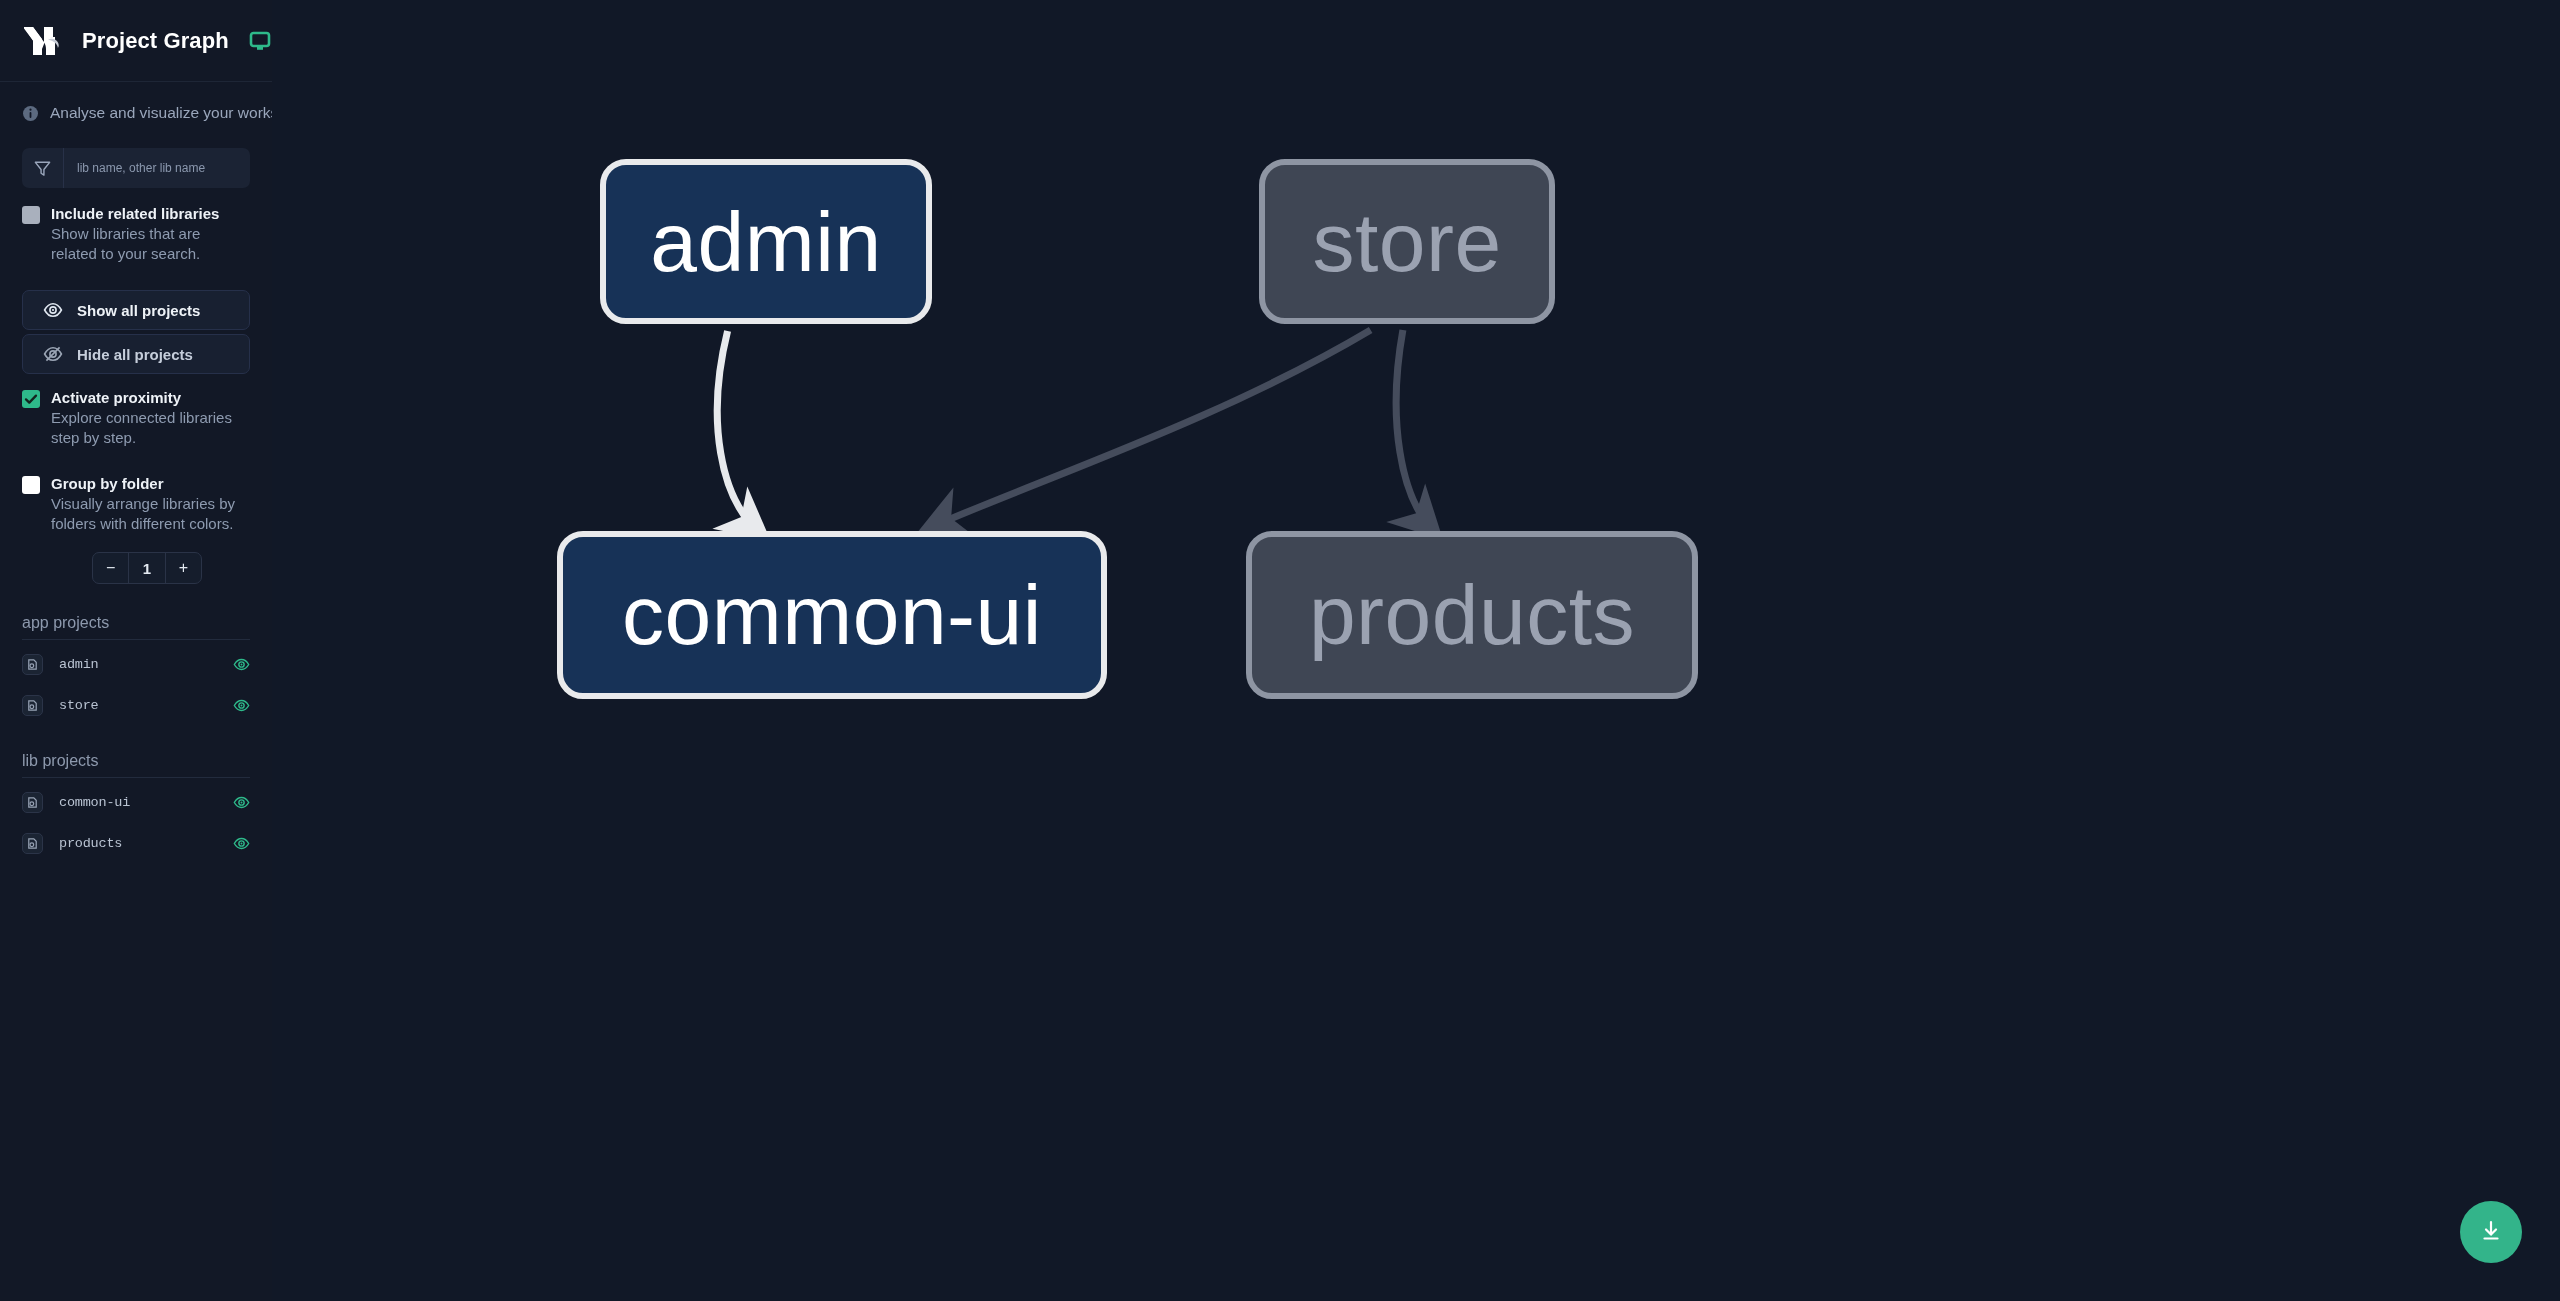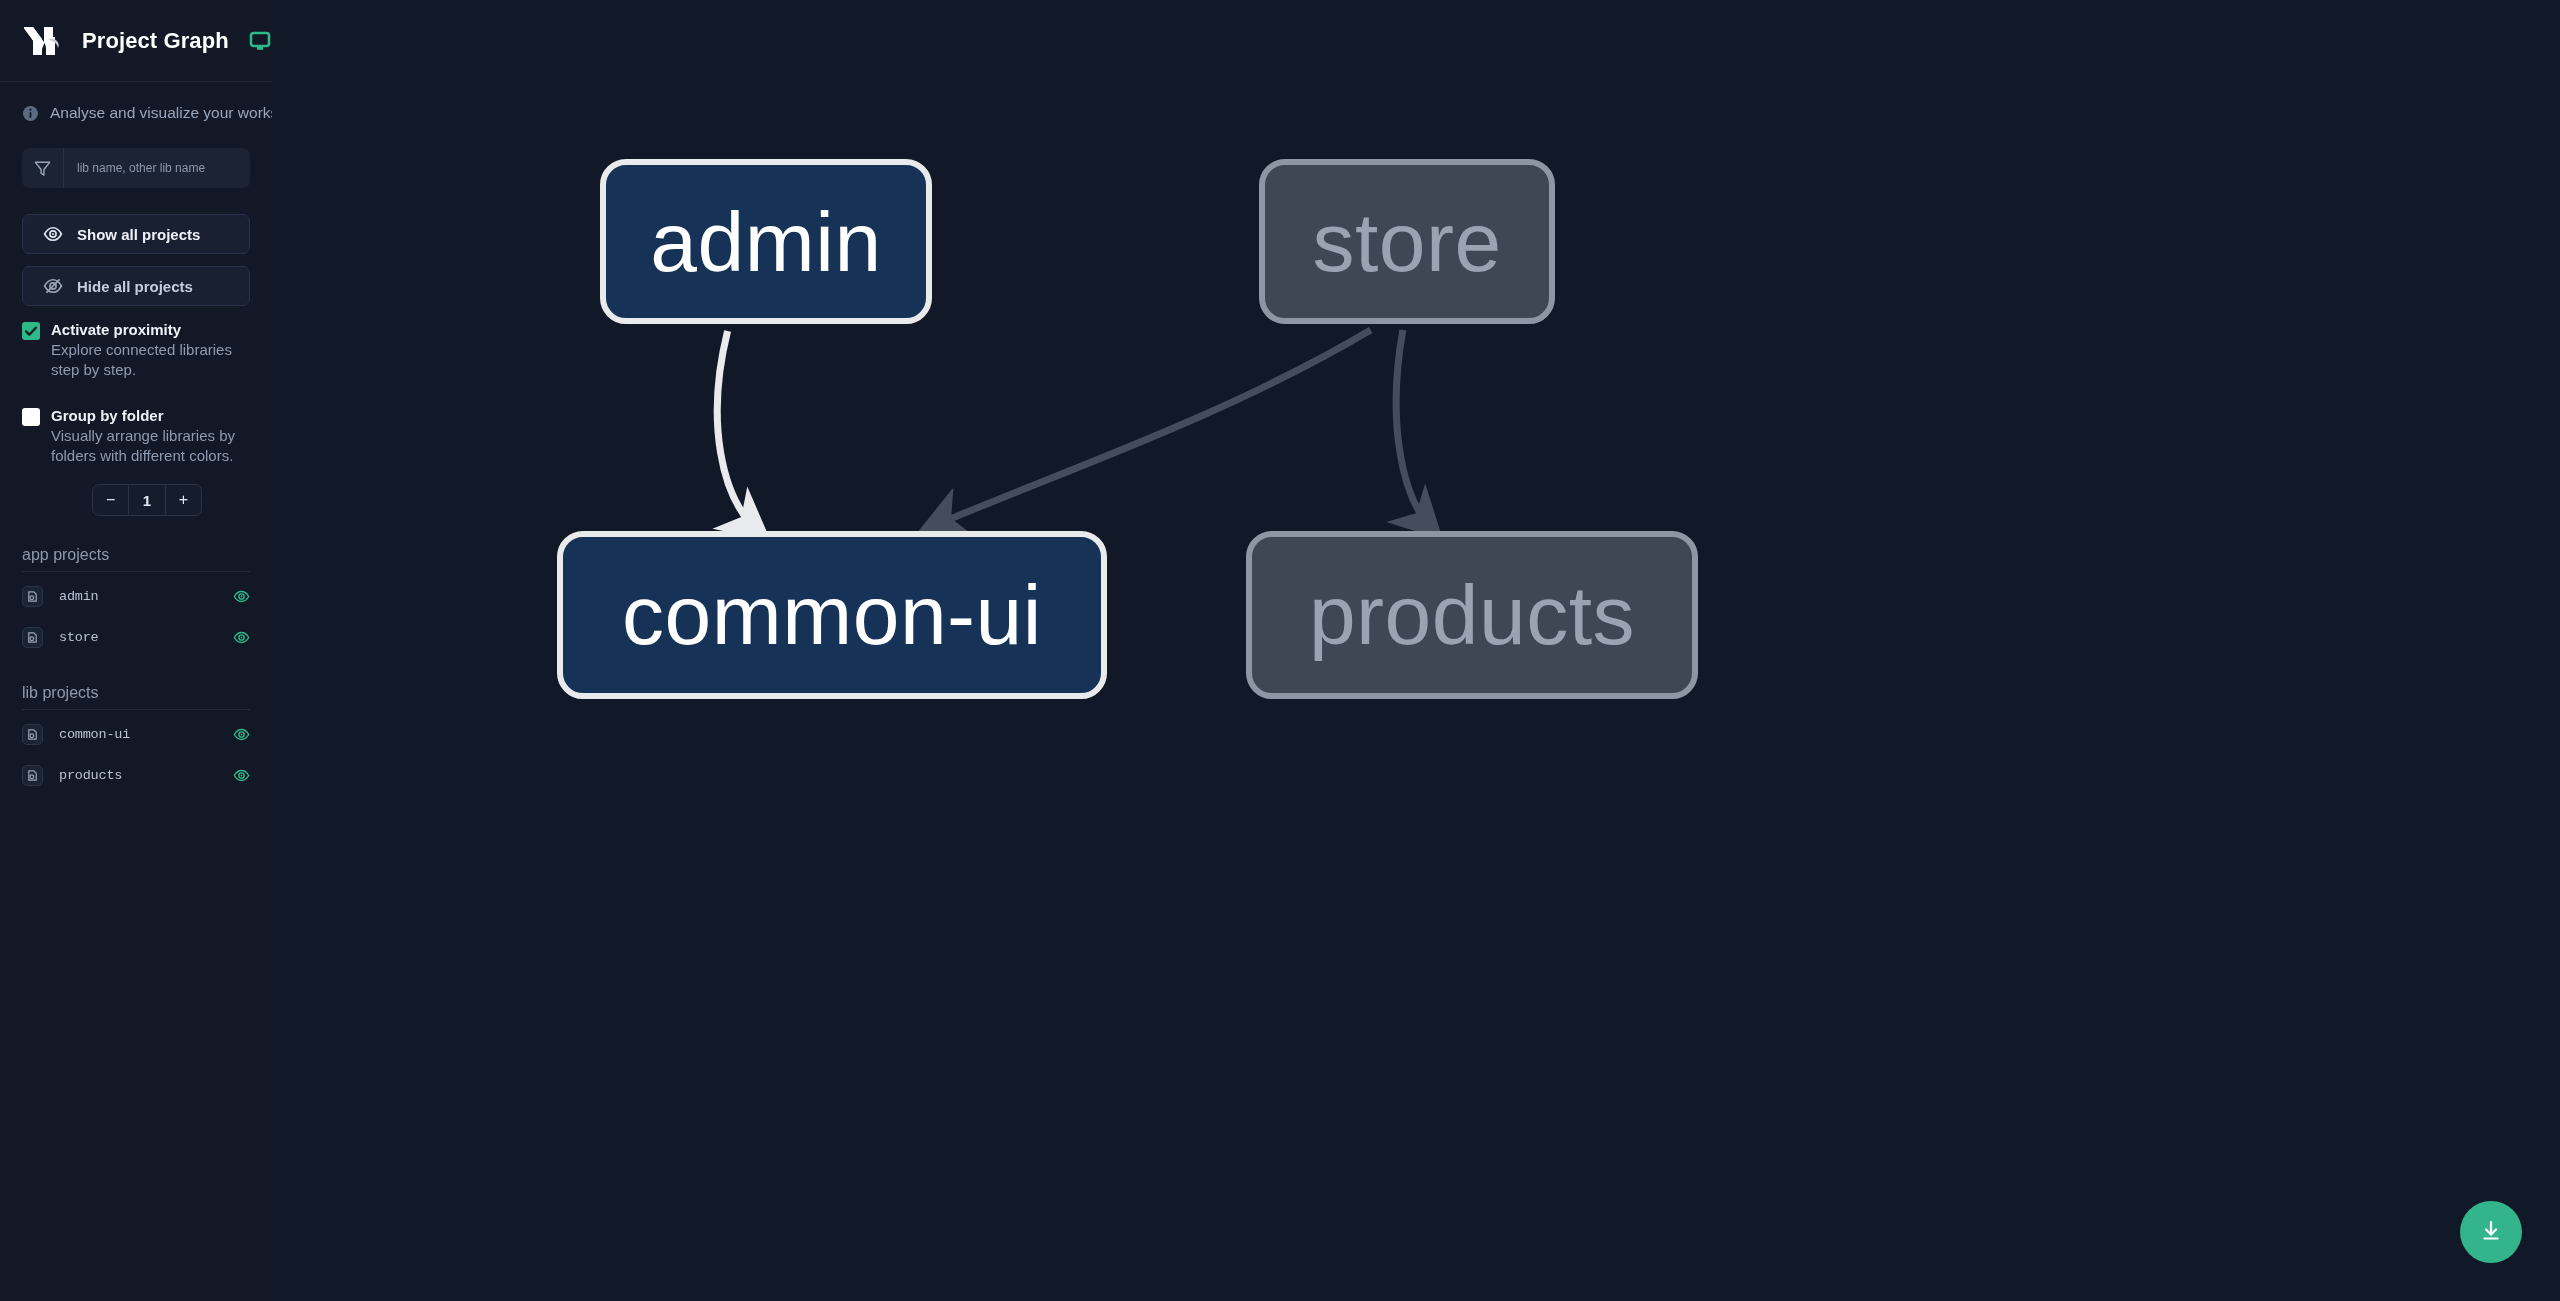--- a/index.html
+++ b/index.html
@@ -82,21 +82,21 @@
   .chk-texts { display: flex; flex-direction: column; }
   .chk-label { color: #eef2f7; font-size: 15px; font-weight: 700; line-height: 20px; }
   .chk-sub { color: #8e9bb0; font-size: 15px; line-height: 20px; max-width: 192px; }
 
   .btn-wide {
     margin: 0 22px; height: 40px; border-radius: 7px;
     background: #182031; border: 1px solid #26304a;
     display: flex; align-items: center; gap: 14px;
     padding: 0 20px; cursor: pointer;
   }
-  .btn-wide + .btn-wide { margin-top: 12px; }
+  .btn-wide + .btn-wide { margin-top: 4px; }
   .btn-wide.first { margin-top: 26px; }
   .btn-label { color: #eef2f7; font-size: 15px; font-weight: 700; }
   .btn-label.dim { color: #c6cedb; }
   .eye-ico { width: 20px; height: 20px; flex: 0 0 20px; }
 
   .stepper {
     margin: 18px 22px 0 auto; margin-right: 70px;
     width: 110px; height: 32px;
     display: flex; border: 1px solid #2a3347; border-radius: 7px;
     overflow: hidden; background: #151d2c;
@@ -195,20 +195,27 @@
 
     <div class="search-wrap">
       <span class="search-icon-box">
         <svg class="funnel-icon" viewBox="0 0 20 20">
           <path d="M2.5 3.5 h15 L11.5 11 v6 l-3 -2 v-4 Z" fill="none" stroke="#9aa6bb" stroke-width="1.5" stroke-linejoin="round"></path>
         </svg>
       </span>
       <input class="search-input" type="text" value="" placeholder="lib name, other lib name" style="">
     </div>
 
+    <div class="chk-row">
+      <span class="chk grey"></span>
+      <span class="chk-texts">
+        <span class="chk-label">Include related libraries</span>
+        <span class="chk-sub">Show libraries that are related to your search.</span>
+      </span>
+    </div>
 
     <div class="btn-wide first">
       <span class="eye-ico">
         <svg viewBox="0 0 20 20" width="20" height="20">
           <path d="M1.6 10 C4 5.6 7 3.7 10 3.7 S16 5.6 18.4 10 C16 14.4 13 16.3 10 16.3 S4 14.4 1.6 10Z" fill="none" stroke="#dfe6ef" stroke-width="1.6"></path>
           <circle cx="10" cy="10" r="3.1" fill="none" stroke="#dfe6ef" stroke-width="1.6"></circle>
           <circle cx="10" cy="10" r="1.1" fill="#dfe6ef"></circle>
         </svg>
       </span>
       <span class="btn-label">Show all projects</span>

